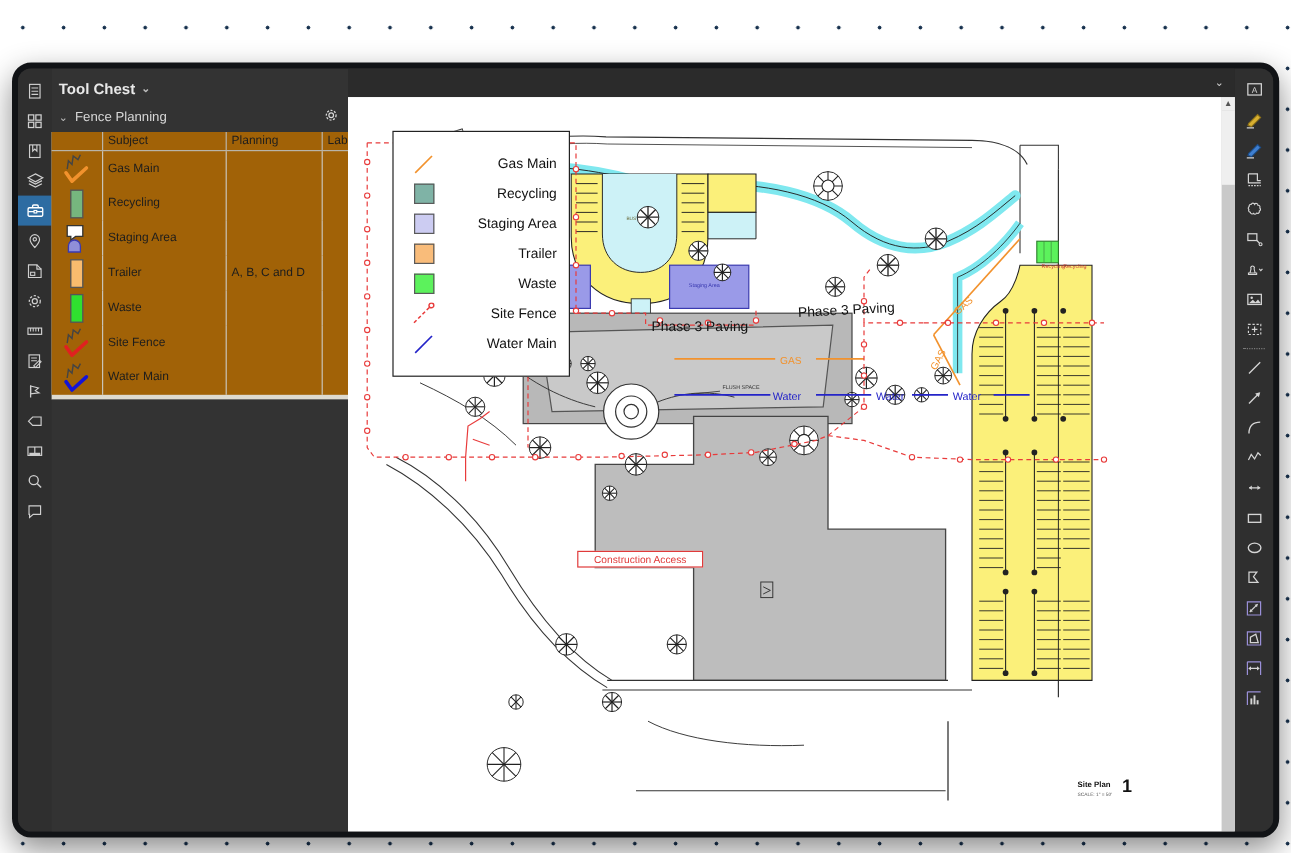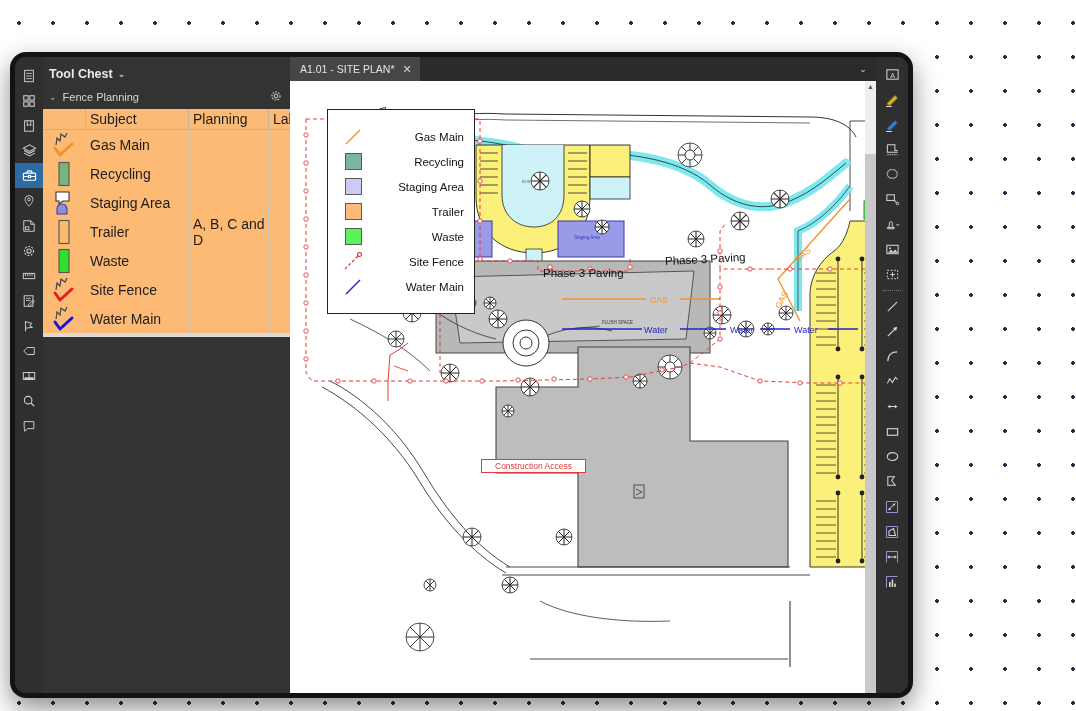--- a/index.html
+++ b/index.html
@@ -13,21 +13,21 @@
   #desktop {
     position:absolute; inset:0;
     background-color:#ffffff;
     background-image: radial-gradient(#16304d 1.6px, transparent 1.7px);
     background-size: 34px 34px;
     background-position: 2px 6px;
   }
   
   #window {
     position:absolute;
-    left:10px; top:52px; width:903px; height:646px;
+    left:10px; top:52px; width:1056px; height:646px;
     background:#2b2b2b;
     border-radius:16px;
     border:5px solid #111316;
     box-shadow:0 10px 26px rgba(0,0,0,.45);
     overflow:hidden;
     display:flex;
   }
   
   #rail {
     width:28px; background:#2f2f2f; flex:0 0 28px;
@@ -51,21 +51,21 @@
     padding:10px 0 6px 6px; display:flex; align-items:center; gap:5px;
   }
   #chest-group {
     display:flex; align-items:center; gap:6px;
     padding:3px 8px 5px 6px; color:#d7d7d7; font-size:11px;
   }
   #chest-group .grp-label { flex:1; }
   .chev { font-size:9px; color:#bdbdbd; }
   #gear-wrap { cursor:pointer; }
   
-  #chest-table { background:#fdba74; color:#1d1d1d; font-size:14px; }
+  #chest-table { background:#a16207; color:#1d1d1d; font-size:10px; }
   .tc-head { display:flex; border-bottom:1px solid #b9b4a8; }
   .tc-head > div { padding:2px 0 2px 4px; }
   .col-icon { width:42px; flex:0 0 42px; }
   .col-subj { width:103px; flex:0 0 103px; border-left:1px solid #b9b4a8; }
   .col-cmt  { width:80px;  flex:0 0 80px;  border-left:1px solid #b9b4a8; }
   .col-lbl  { flex:1;                       border-left:1px solid #b9b4a8; }
   .tc-row { display:flex; height:29px; align-items:center; }
   .tc-row > div { height:100%; display:flex; align-items:center; padding-left:4px; }
   .tc-row .col-subj, .tc-row .col-cmt, .tc-row .col-lbl { border-left:1px solid #c9c4b8; }
   .tc-row .col-icon { justify-content:center; padding-left:0; }
@@ -329,24 +329,20 @@
               <div class="col-lbl"></div>
             </div>
           </div>
       </div>
     </div>
     <div id="chest-fill"></div>
   </div>
 
   <div id="docarea">
     <div id="tabbar">
-      <div id="tab">
-        <span>A1.01 - SITE PLAN*</span>
-        <span class="x">✕</span>
-      </div>
       <div id="tabbar-spacer"></div>
       <div id="tabbar-chev">⌄</div>
     </div>
 
     <div id="canvas-wrap">
       <div id="canvas">
 
         <svg id="plan" width="672" height="600" viewBox="0 0 672 600" style="position:absolute;left:0;top:0;">
           <defs>
             <pattern id="hatchG" width="4" height="4" patternTransform="rotate(45)" patternUnits="userSpaceOnUse">

